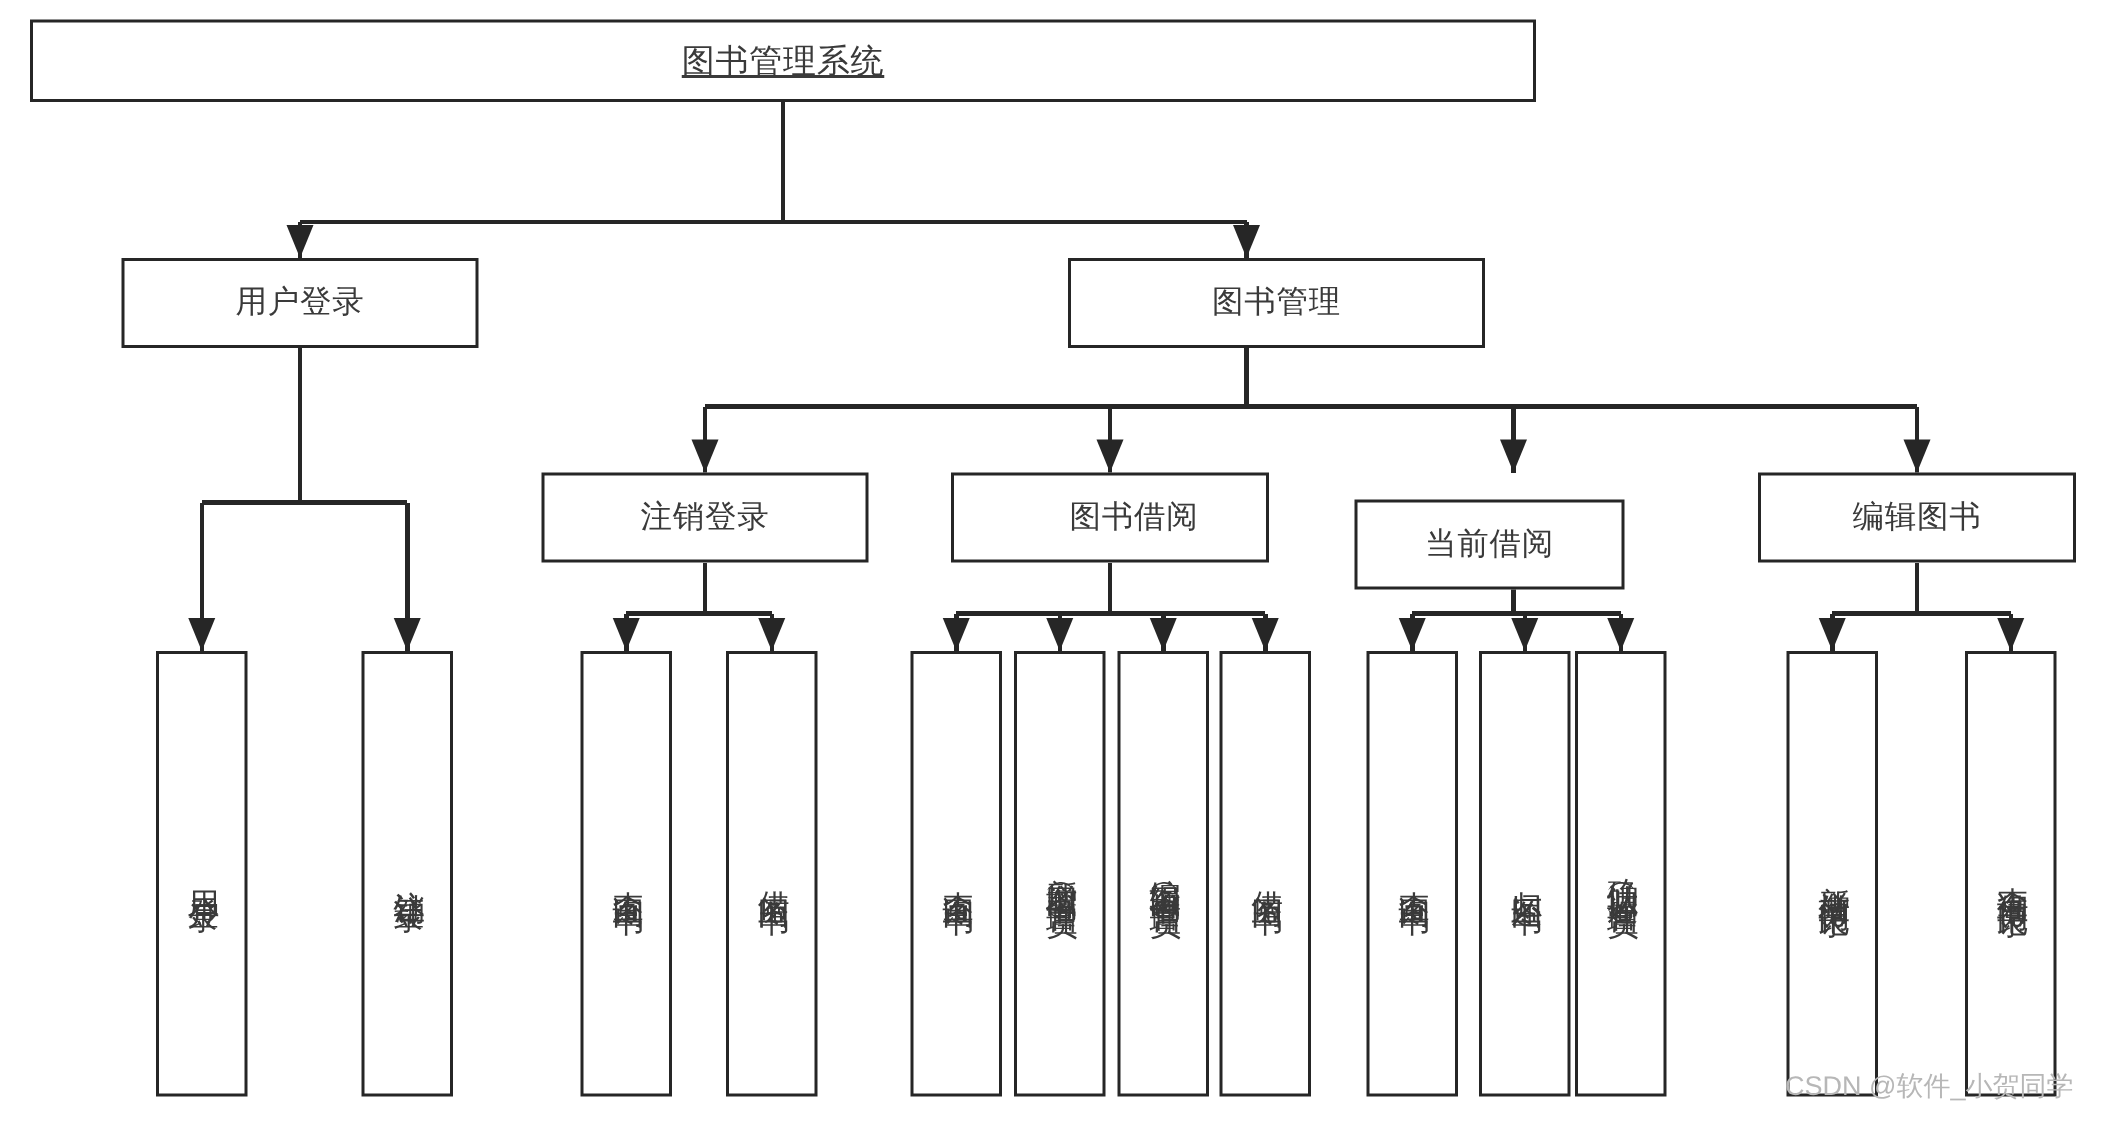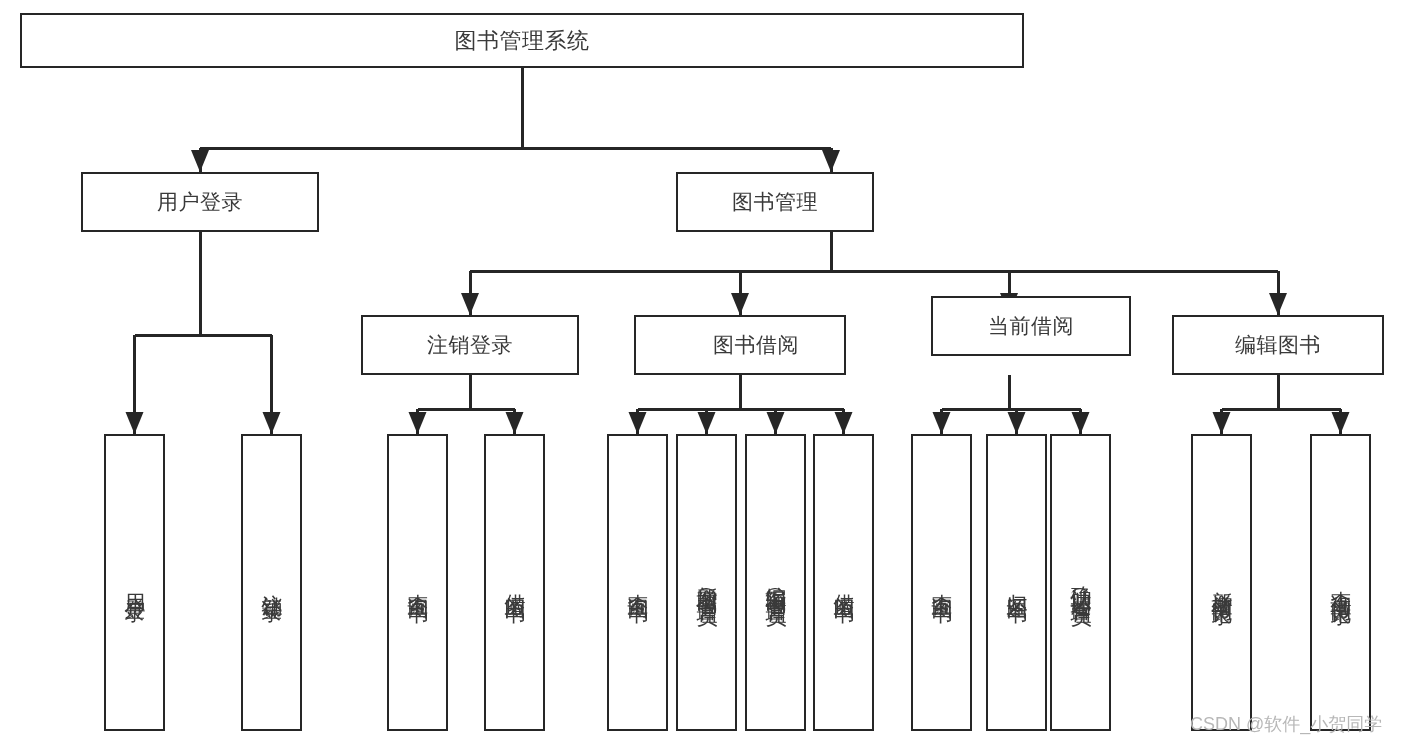--- a/index.html
+++ b/index.html
@@ -51,20 +51,21 @@
     justify-content: center;
   }
   .node.vertical .node-label {
     writing-mode: vertical-rl;
     text-orientation: upright;
     font-size: 21px;
     letter-spacing: 3px;
   }
   .node.root .node-label {
     font-size: 22px;
+    text-decoration: underline;
   }
   .watermark {
     position: absolute;
     left: 1190px;
     top: 712px;
     font-size: 18px;
     color: #b7b7b7;
     white-space: nowrap;
     z-index: 5;
     font-family: "Liberation Sans", "DejaVu Sans", sans-serif;
@@ -130,31 +131,31 @@
       <polygon points="1331.5,412 1349.5,412 1340.5,434" fill="#262626"></polygon>
     </svg>
 
   <div class="node root horizontal" style="left: 20px; top: 13px; width: 1004px; height: 55px;">
     <span class="node-label">图书管理系统</span>
   </div>
 
   <div class="node horizontal" style="left: 81px; top: 172px; width: 238px; height: 60px;">
     <span class="node-label">用户登录</span>
   </div>
-  <div class="node horizontal" style="left: 676px; top: 172px; width: 198px; height: 60px;">
+  <div class="node horizontal" style="left: 712px; top: 172px; width: 278px; height: 60px;">
     <span class="node-label">图书管理</span>
   </div>
 
   <div class="node horizontal" style="left: 361px; top: 315px; width: 218px; height: 60px;">
     <span class="node-label">注销登录</span>
   </div>
   <div class="node horizontal" style="left: 634px; top: 315px; width: 212px; height: 60px; padding-left: 32px;">
     <span class="node-label">图书借阅</span>
   </div>
-  <div class="node horizontal" style="left: 903px; top: 296px; width: 200px; height: 60px; margin-left: 28px;">
+  <div class="node horizontal" style="left: 903px; top: 333px; width: 180px; height: 60px;">
     <span class="node-label">当前借阅</span>
   </div>
   <div class="node horizontal" style="left: 1172px; top: 315px; width: 212px; height: 60px;">
     <span class="node-label">编辑图书</span>
   </div>
 
   <div class="node vertical" style="left: 104px; top: 434px; width: 61px; height: 297px;">
     <span class="node-label">用户登录</span>
   </div>
   <div class="node vertical" style="left: 241px; top: 434px; width: 61px; height: 297px;">

